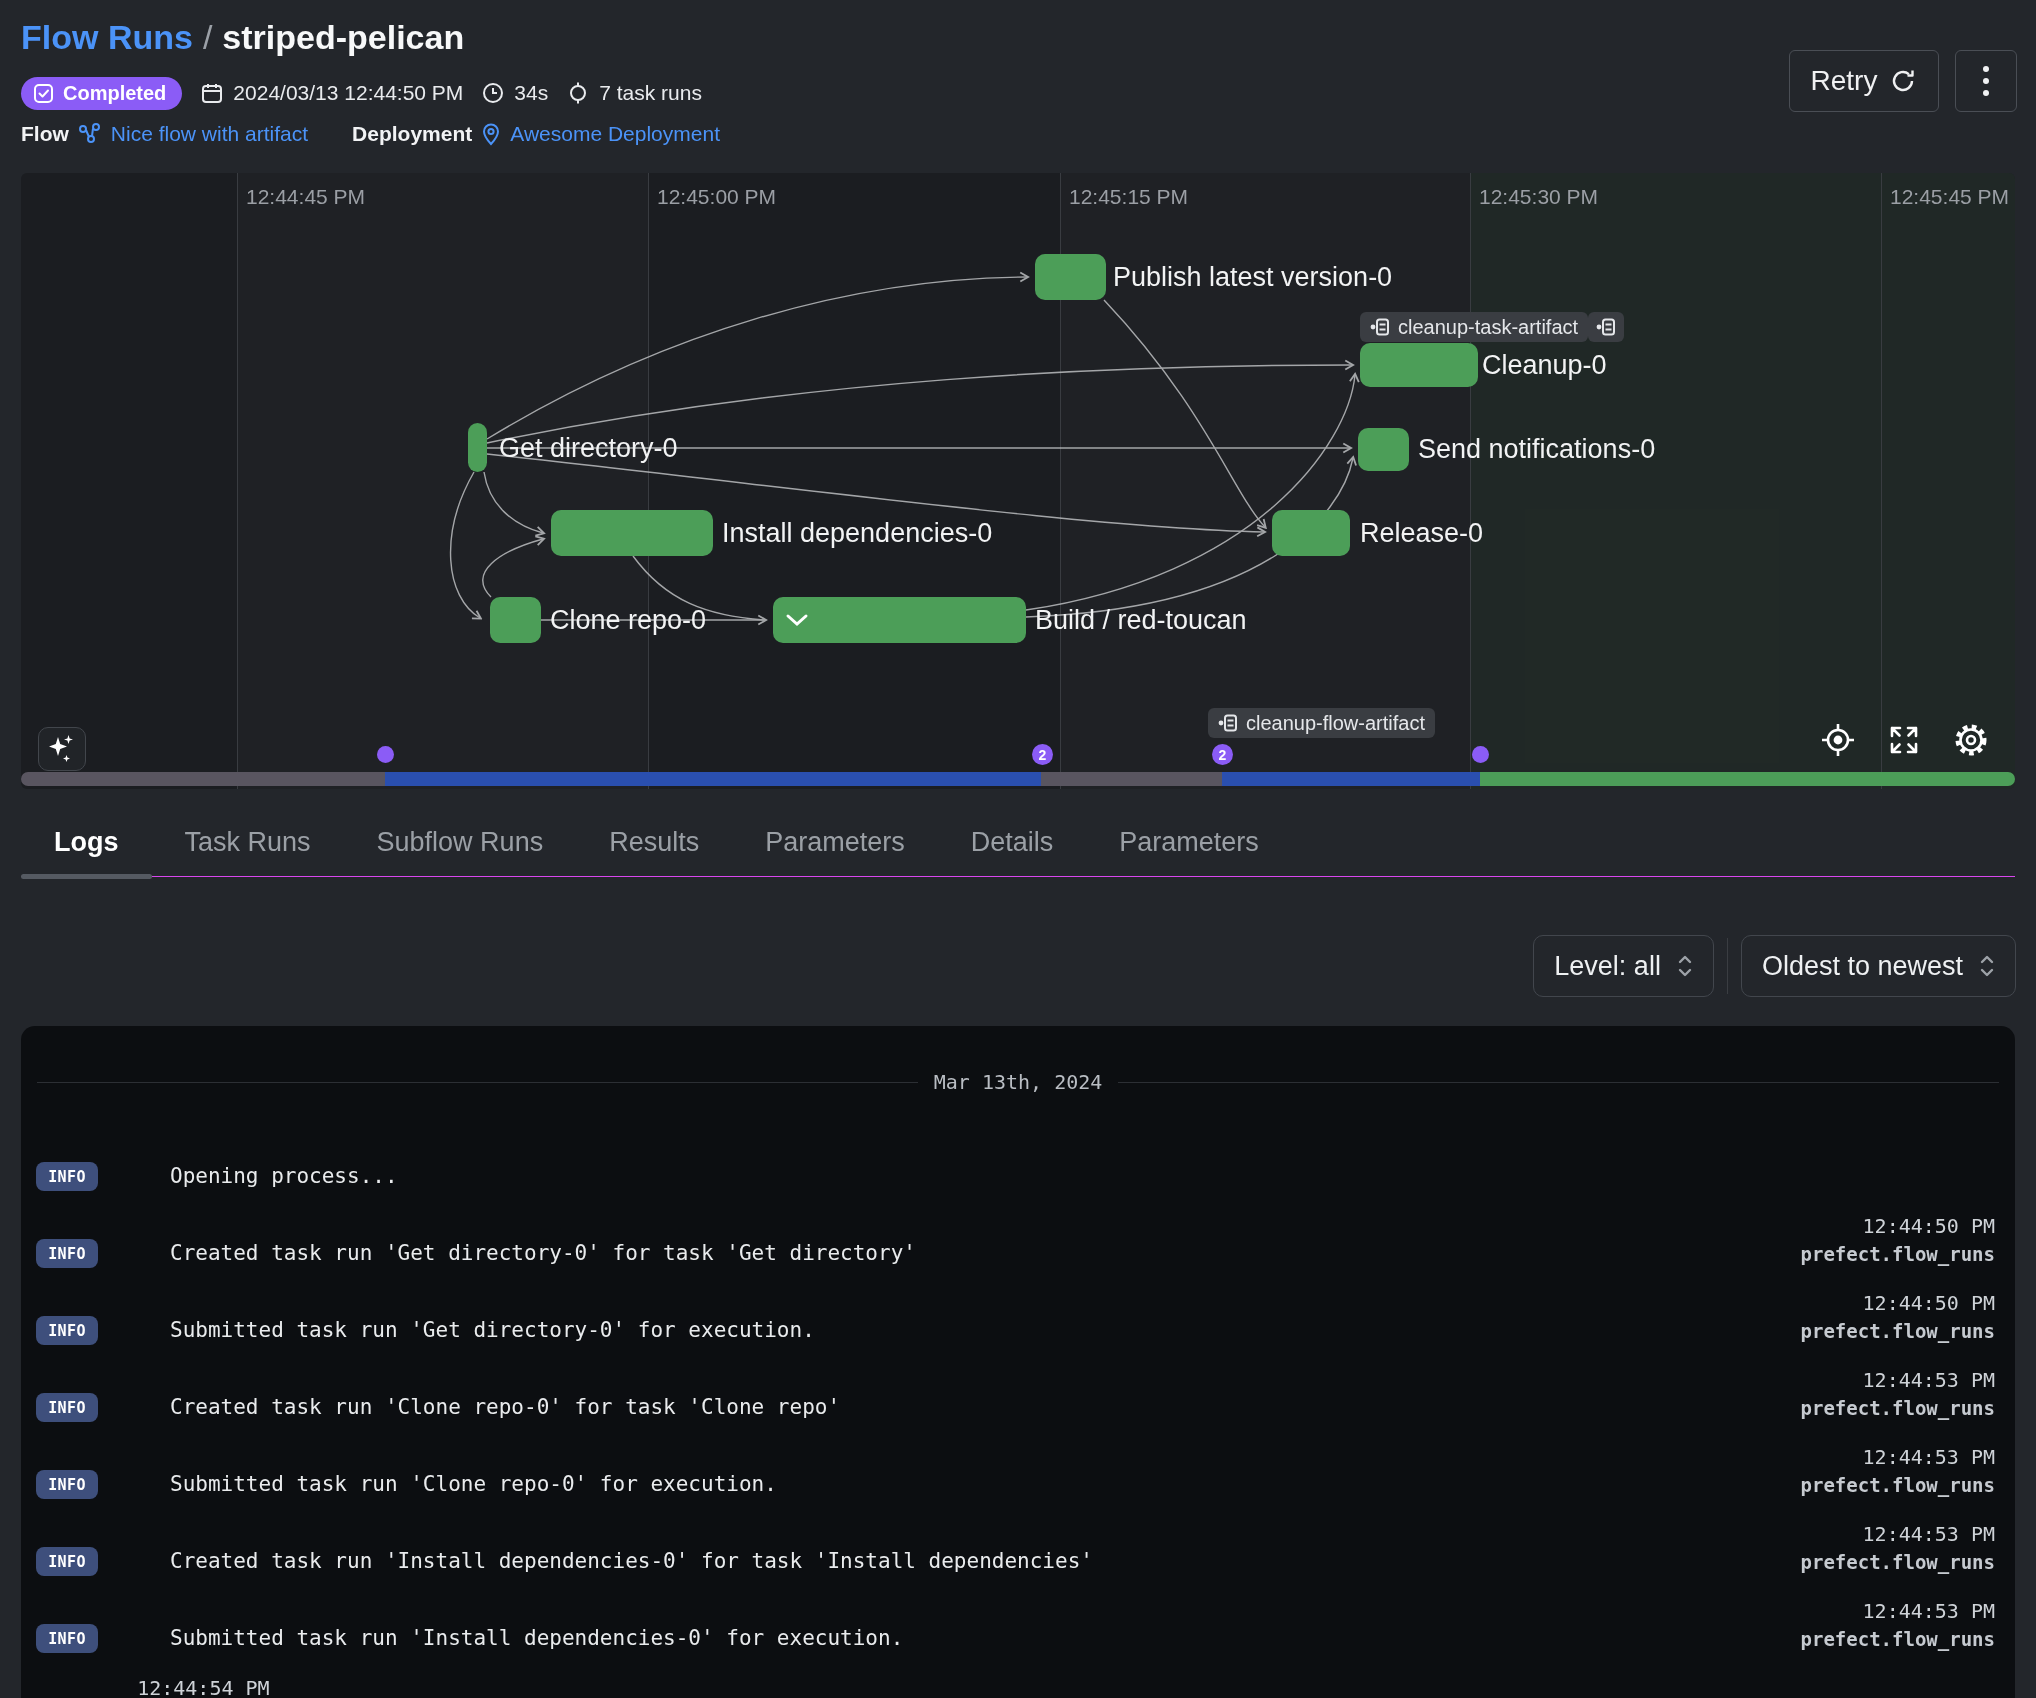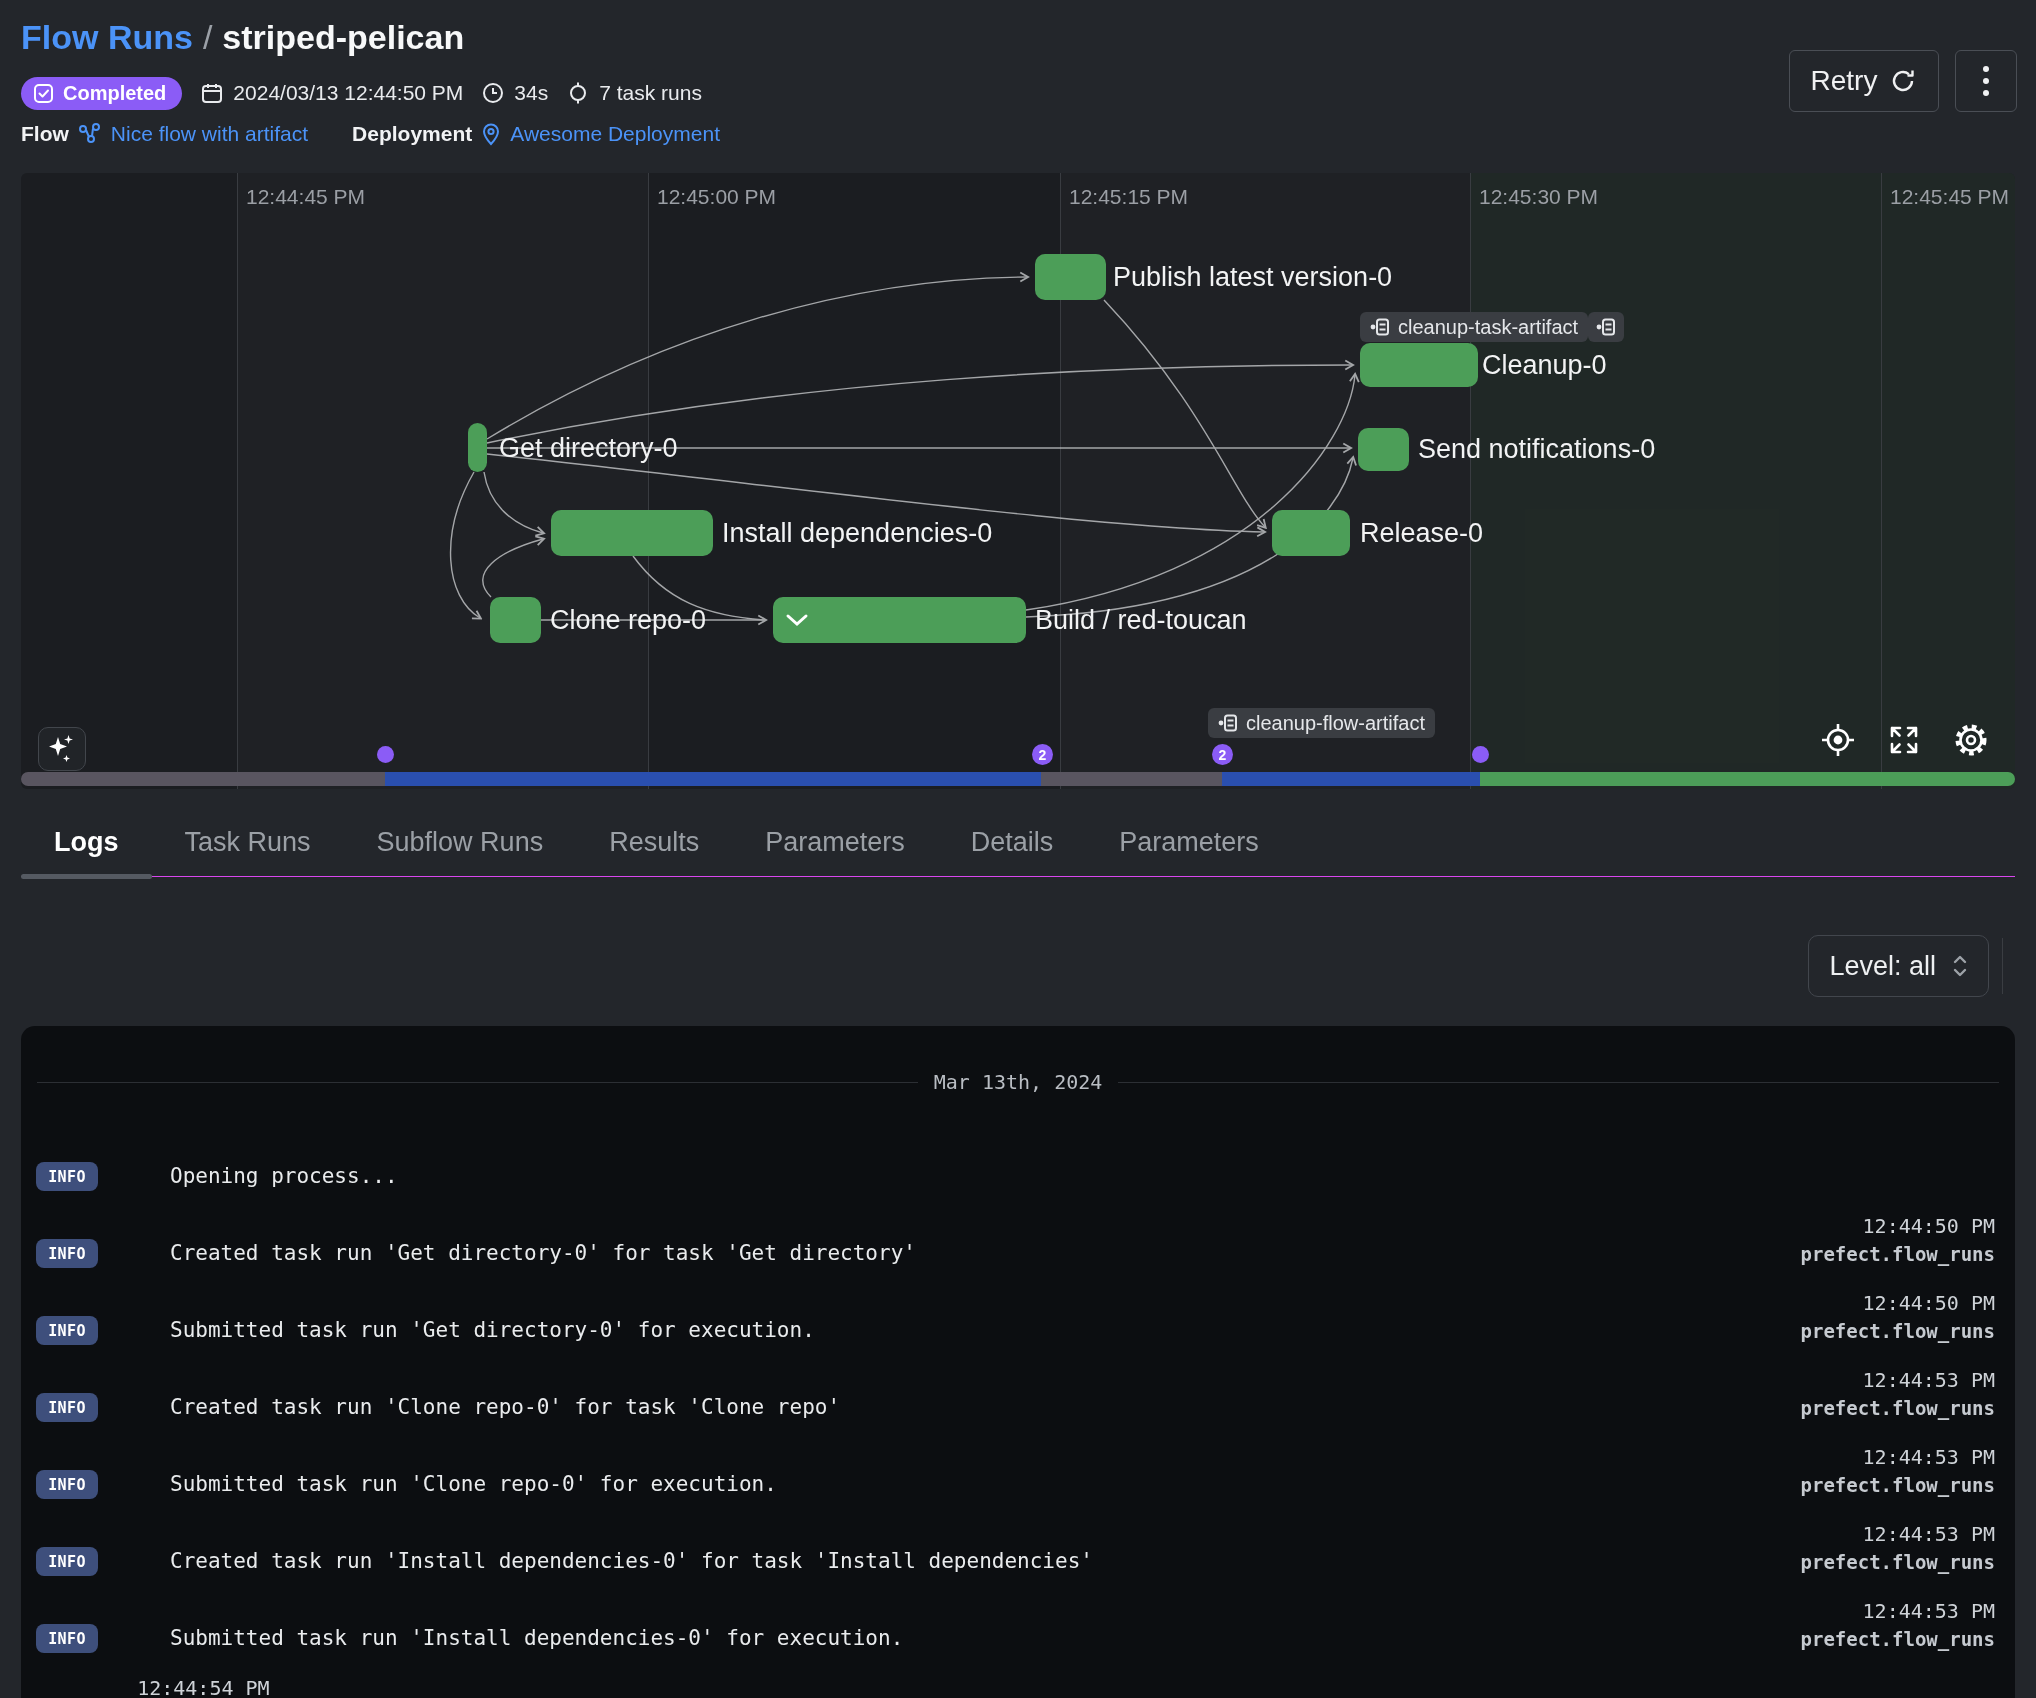--- a/index.html
+++ b/index.html
@@ -302,20 +302,27 @@
 
 <div class="filters">
   <div class="select-btn">
     <span>Level: all</span>
     <svg width="16" height="26" viewBox="0 0 16 26" fill="none" stroke="#9da2a8" stroke-width="2.4" stroke-linecap="round" stroke-linejoin="round">
         <path d="M3 9 l5 -5 l5 5"></path>
         <path d="M3 17 l5 5 l5 -5"></path>
       </svg>
   </div>
   <div class="vdiv"></div>
+  <div class="select-btn">
+    <span>Oldest to newest</span>
+    <svg width="16" height="26" viewBox="0 0 16 26" fill="none" stroke="#9da2a8" stroke-width="2.4" stroke-linecap="round" stroke-linejoin="round">
+        <path d="M3 9 l5 -5 l5 5"></path>
+        <path d="M3 17 l5 5 l5 -5"></path>
+      </svg>
+  </div>
 </div>
 
 <div class="log-card mono">
   <div class="date-sep">
     <div class="line"></div>
     <span>Mar 13th, 2024</span>
     <div class="line"></div>
   </div>
 
   <div class="log-row">

